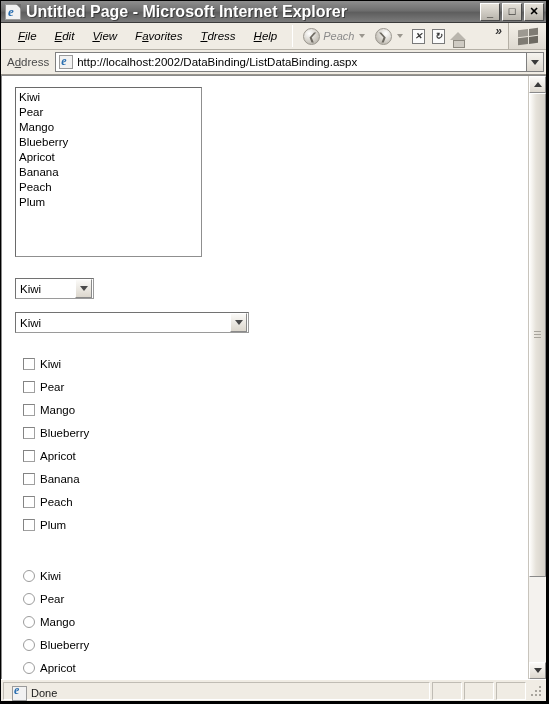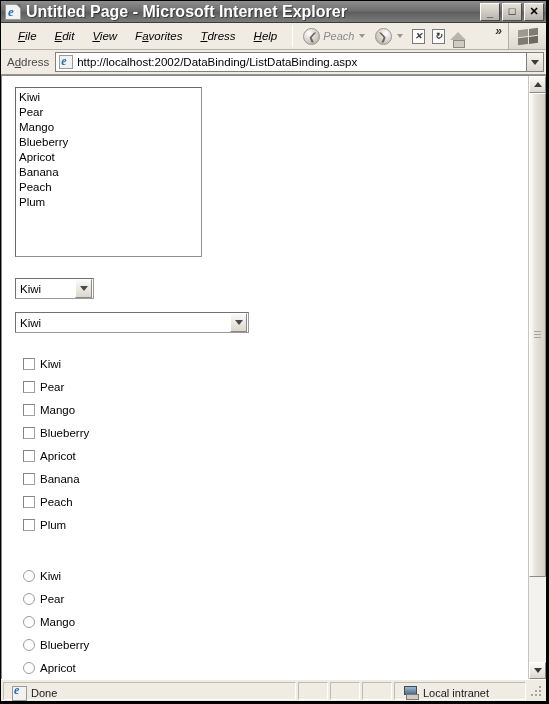--- a/index.html
+++ b/index.html
@@ -575,24 +575,20 @@
     </div>
 
     <div class="statusbar">
       <div class="st-cell st-main">
         <div class="st-icon"></div>
         <span class="st-text">Done</span>
       </div>
       <div class="st-cell st-blank"></div>
       <div class="st-cell st-blank"></div>
       <div class="st-cell st-blank"></div>
-      <div class="st-cell st-zone">
-        <div class="net-icon"></div>
-        <span class="st-text">Local intranet</span>
-      </div>
       <div class="grip-corner">
         <i style="left:9px;top:2px"></i>
           <i style="left:5px;top:6px"></i>
           <i style="left:9px;top:6px"></i>
         <i style="left:1px;top:10px"></i>
           <i style="left:5px;top:10px"></i>
           <i style="left:9px;top:10px"></i>
       </div>
     </div>
 

